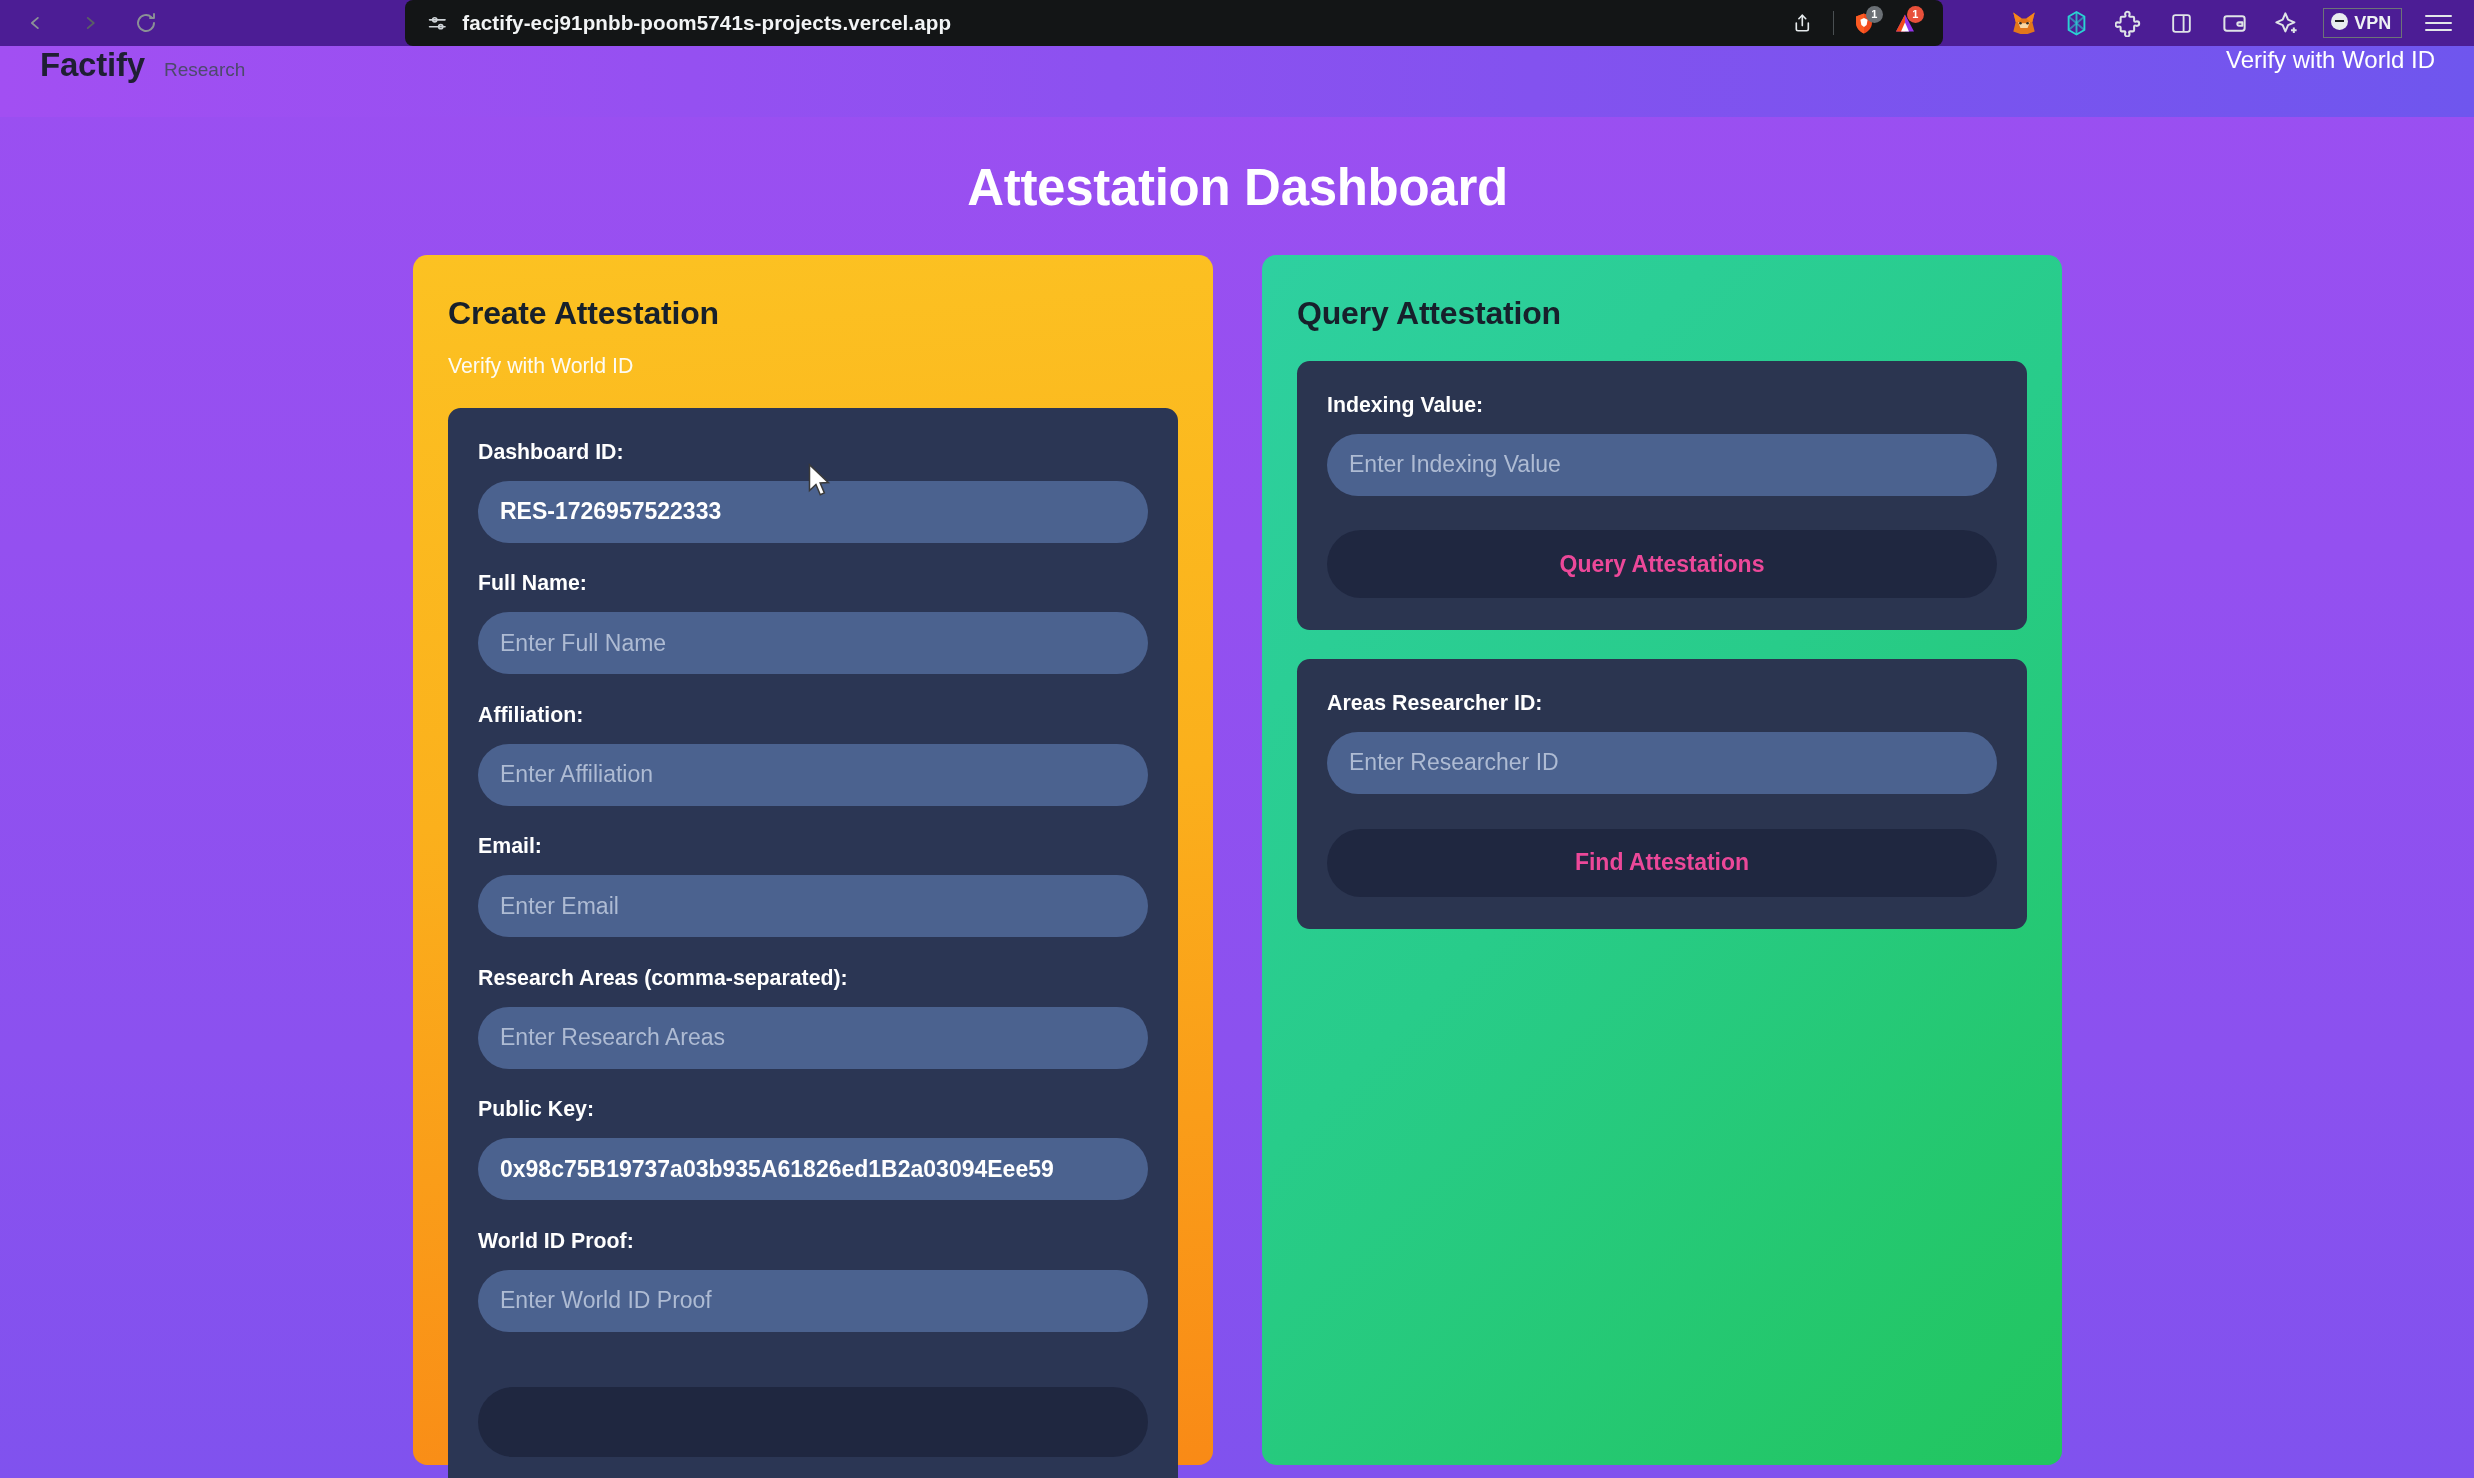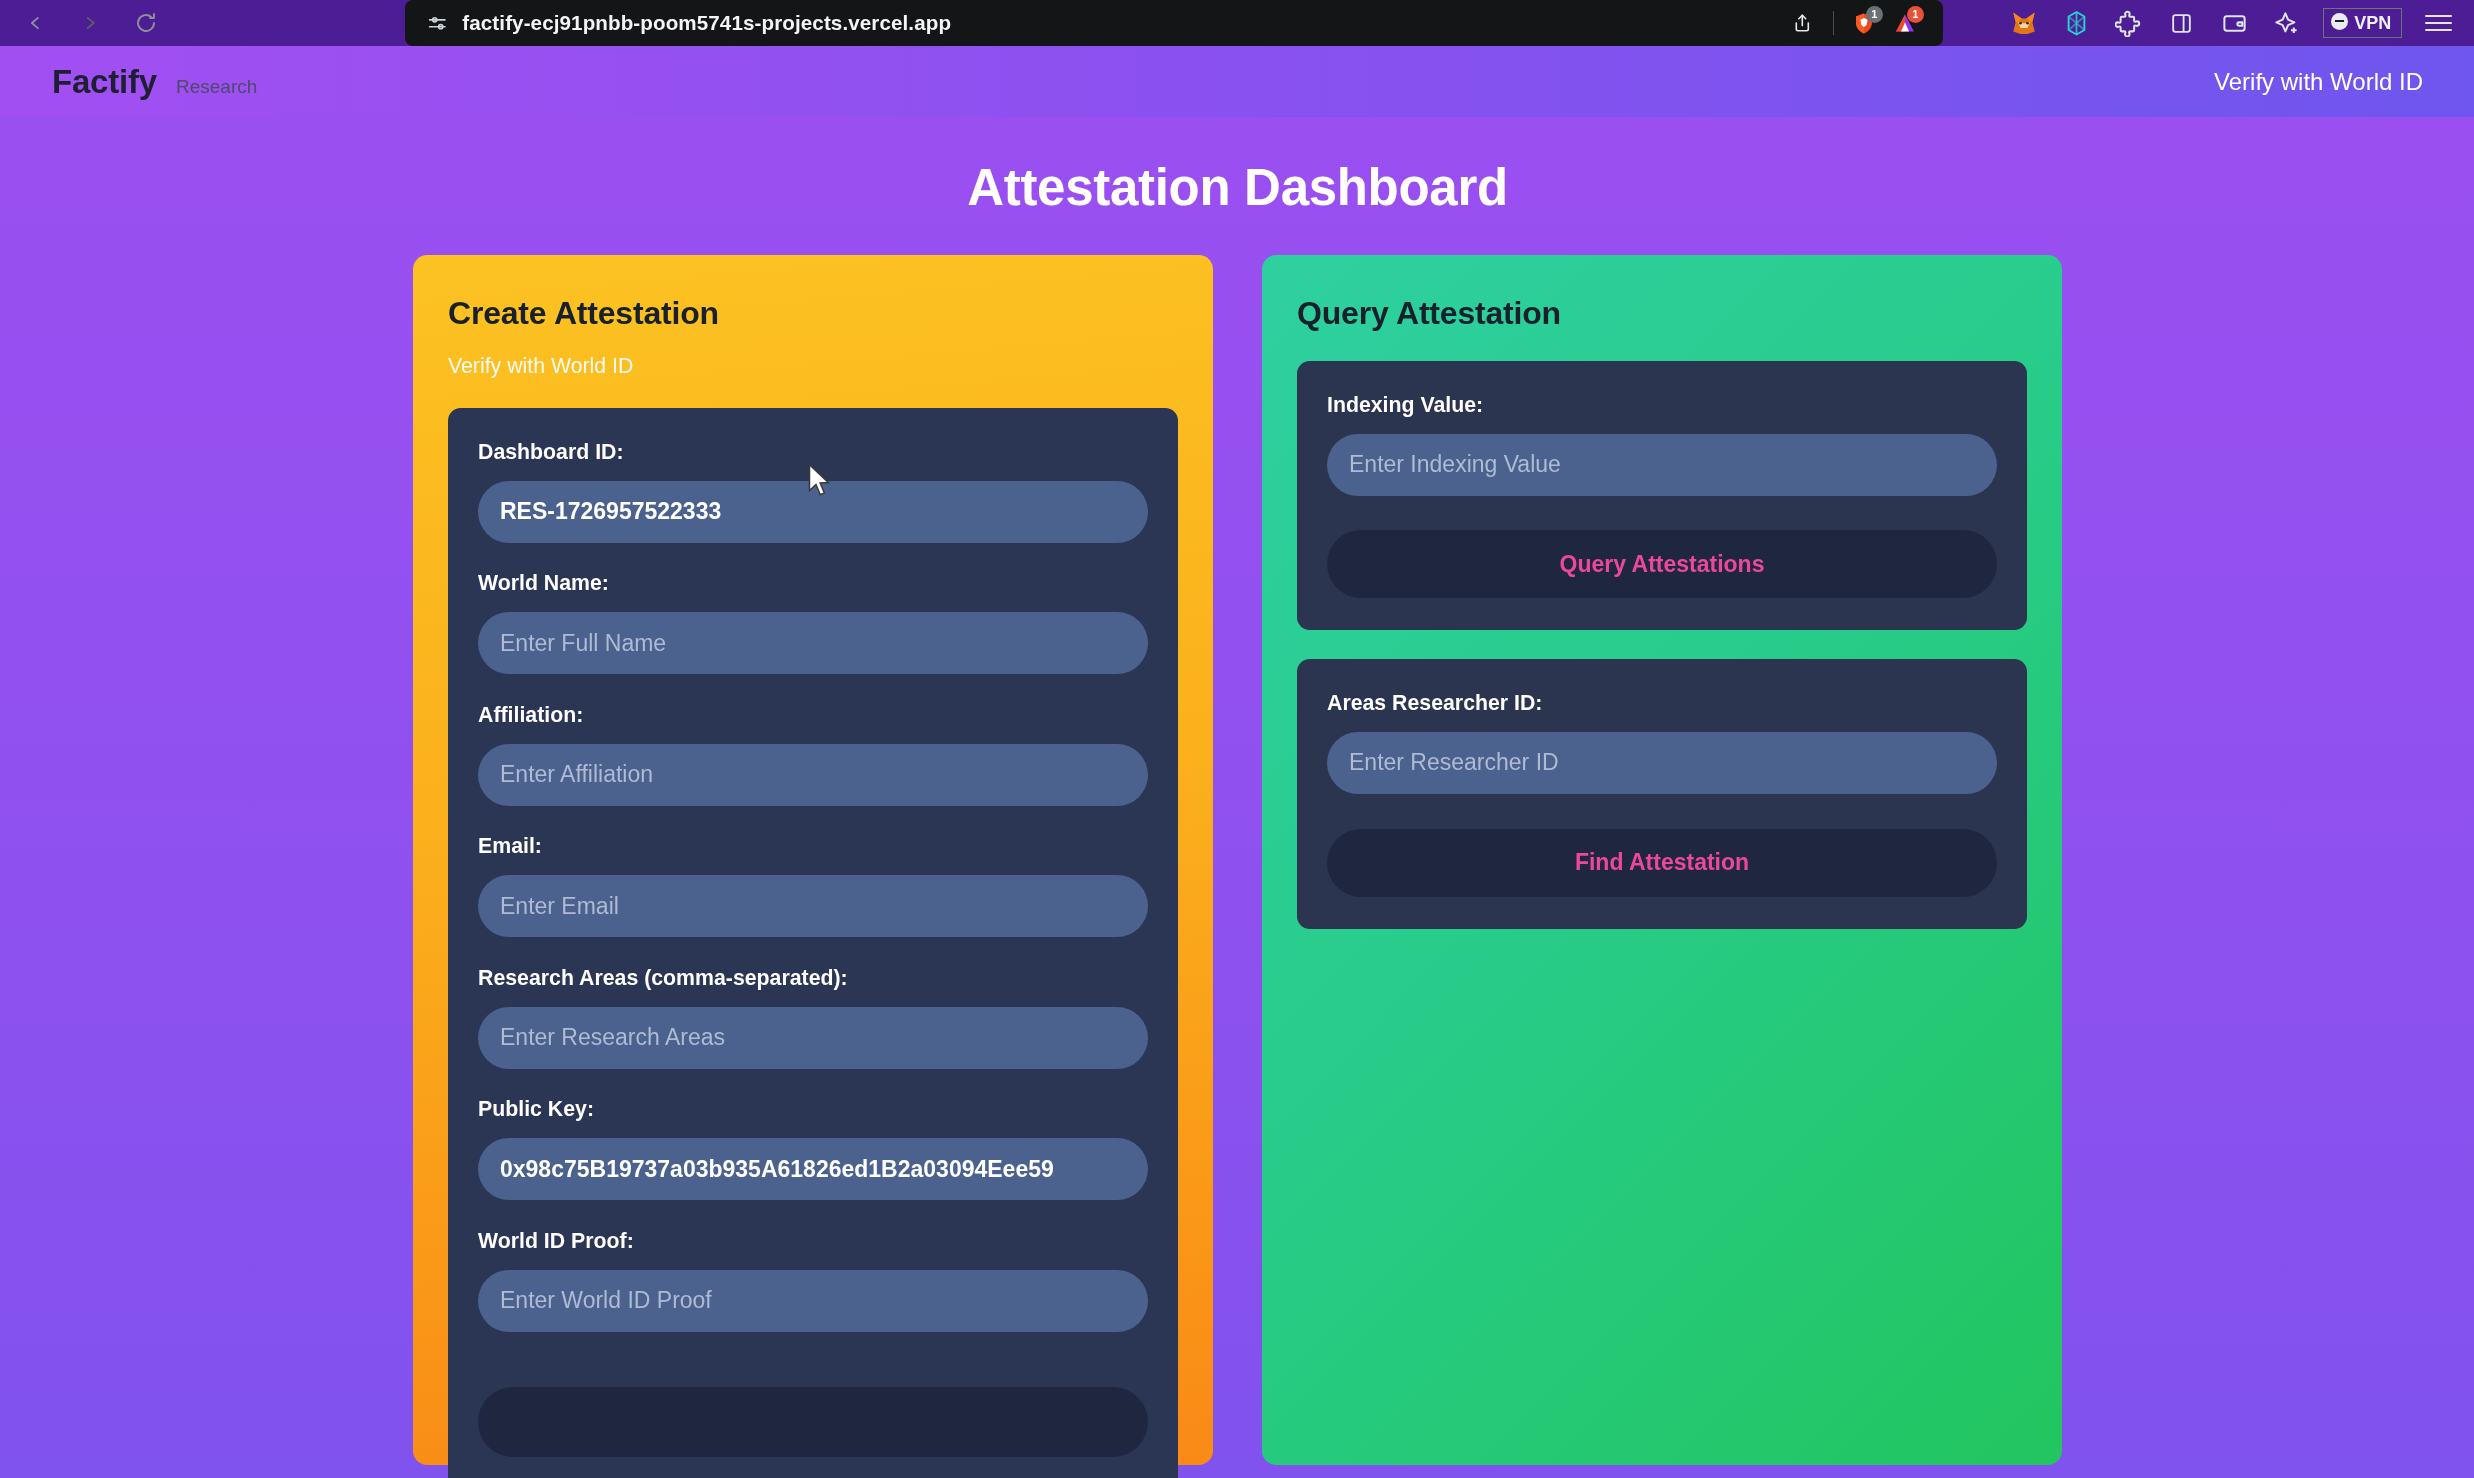--- a/index.html
+++ b/index.html
@@ -98,22 +98,22 @@
   .page {
     position: absolute; top: 46px; left: 0;
     width: 2475px; height: 1433px;
     background: linear-gradient(180deg, #9b4ff1 0%, #9450f0 35%, #8b51ef 70%, #8052ee 100%);
     overflow: hidden;
   }
 
   .topnav {
     height: 71px; width: 100%;
     background: linear-gradient(90deg, #a24ff2 0%, #9550f1 28%, #8352ef 62%, #6f56ee 100%);
-    display: flex; align-items: center;
-    padding: 0 52px;
+    display: flex; 
+    padding: 0 40px;
     position: relative;
   }
   .brand { display: flex; align-items: baseline; gap: 19px; }
   .brand-name { font-size: 33px; font-weight: 700; color: #1f1f33; letter-spacing: -0.2px; }
   .brand-sub { font-size: 19px; font-weight: 400; color: #4d4a6b; }
   .nav-right { margin-left: auto; font-size: 24px; color: #ffffff; font-weight: 400; }
 
   .page-title {
     text-align: center;
     font-size: 51px;
@@ -349,21 +349,21 @@
       <div class="card-subtitle">Verify with World ID</div>
 
       <div class="panel">
 
         <div class="field">
           <label class="field-label">Dashboard ID:</label>
           <input class="field-input" value="RES-1726957522333" placeholder="Enter Researcher ID" style="">
         </div>
 
         <div class="field">
-          <label class="field-label">World Name:</label>
+          <label class="field-label">Full Name:</label>
           <input class="field-input" placeholder="Enter Full Name" style="">
         </div>
 
         <div class="field">
           <label class="field-label">Affiliation:</label>
           <input class="field-input" placeholder="Enter Affiliation" style="">
         </div>
 
         <div class="field">
           <label class="field-label">Email:</label>

